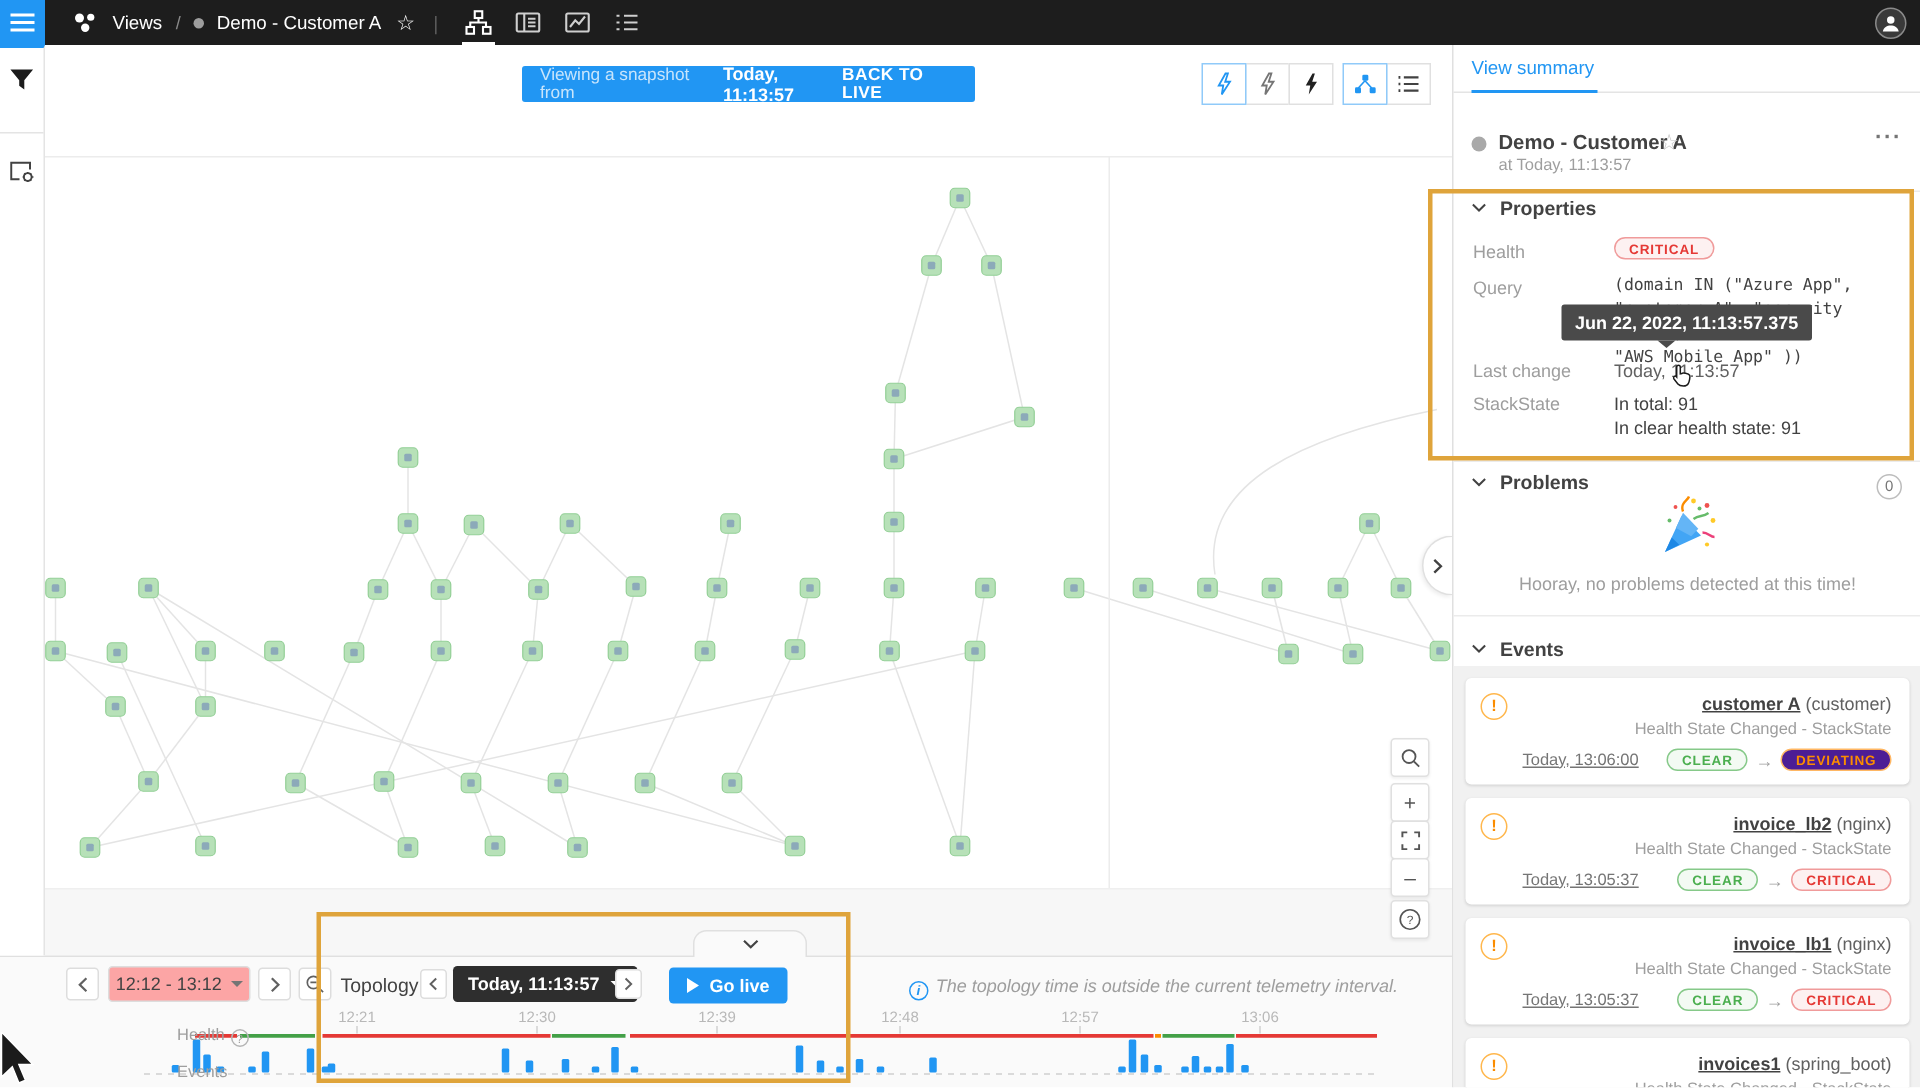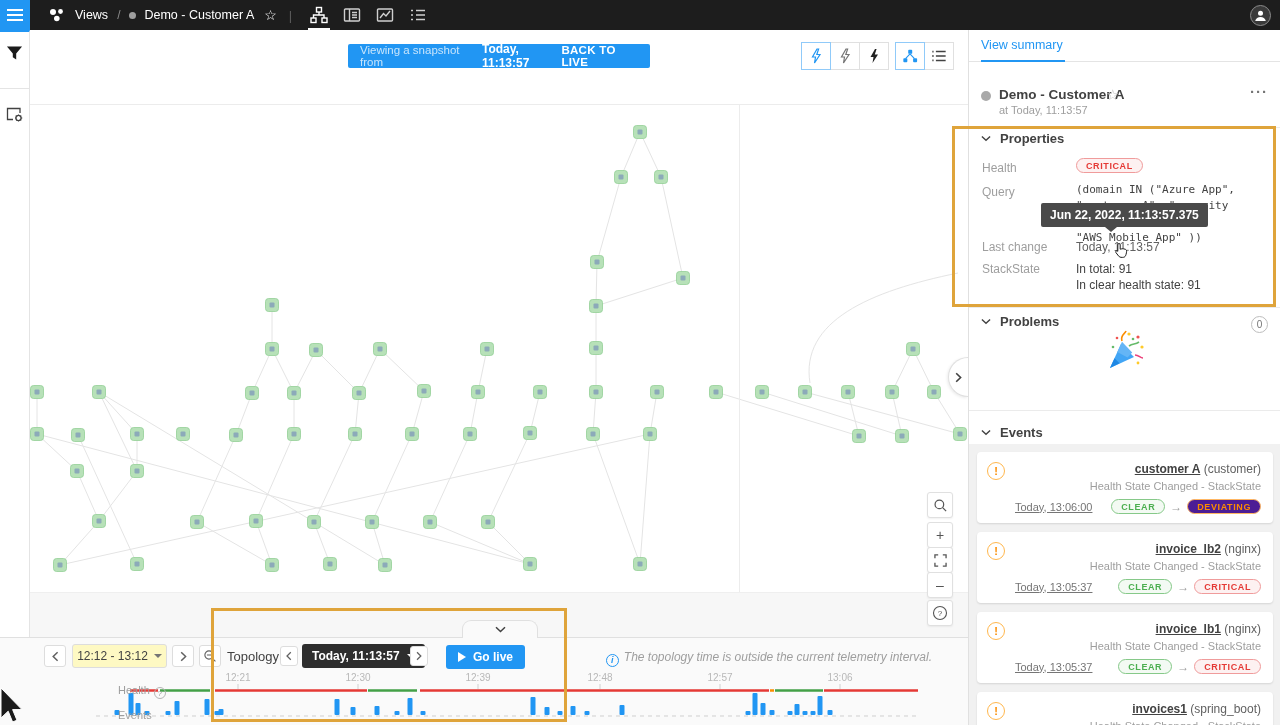--- a/index.html
+++ b/index.html
@@ -58,21 +58,21 @@
     cursor:pointer; z-index:8; color:#555; font-size:14px; box-shadow:0 1px 2px rgba(0,0,0,.06); }
 
   
   #bottom-panel { position:absolute; left:0; top:637px; width:968px; height:88px; background:#fafafa;
     border-top:1px solid #e0e0e0; z-index:4; }
   #collapse-tab { position:absolute; left:462px; top:620px; width:76px; height:18px; background:#fafafa;
     border:1px solid #e0e0e0; border-bottom:none; border-radius:9px 9px 0 0; display:flex;
     align-items:center; justify-content:center; cursor:pointer; z-index:5; }
   .bp-btn { position:absolute; width:22px; height:22px; background:#fff; border:1px solid #ddd;
     border-radius:3px; display:flex; align-items:center; justify-content:center; cursor:pointer; z-index:5; }
-  #range-select { position:absolute; left:72px; top:644px; width:95px; height:24px; background:#fef9c3;
+  #range-select { position:absolute; left:72px; top:644px; width:95px; height:24px; background:#fca5a5;
     border:1px solid #ddd; border-radius:3px; display:flex; align-items:center; justify-content:center;
     gap:6px; font-size:12px; color:#424242; cursor:pointer; z-index:5; }
   .caret-dn { width:0; height:0; border-left:4px solid transparent; border-right:4px solid transparent;
     border-top:4px solid #757575; }
   #topology-label { position:absolute; left:227px; top:649px; font-size:13px; color:#424242; z-index:5; }
   #time-chip { position:absolute; left:302px; top:644px; height:24px; padding:0 10px; background:#2e2e2e;
     border-radius:3px; color:#fff; font-size:12px; font-weight:bold; display:flex; align-items:center;
     gap:7px; cursor:pointer; z-index:5; }
   #time-chip .caret-dn { border-top-color:#fff; }
   #go-live { position:absolute; left:446px; top:645px; height:24px; padding:0 12px; background:#2196f3;
@@ -631,20 +631,21 @@
       <path d="M30 25 C34 25 35 28 38 28" stroke="#ec407a" stroke-width="1.6" fill="none"></path>
       <circle cx="24" cy="4" r="1.6" fill="#ffca28"></circle>
           <circle cx="33" cy="7" r="1.6" fill="#ef5350"></circle>
       <circle cx="37" cy="17" r="1.6" fill="#ffca28"></circle>
           <circle cx="28" cy="9" r="1.3" fill="#66bb6a"></circle>
       <circle cx="12" cy="8" r="1.3" fill="#ef5350"></circle>
           <circle cx="8" cy="17" r="1.3" fill="#66bb6a"></circle>
       <circle cx="33" cy="33" r="1.4" fill="#ffca28"></circle>
     </svg>
   </span>
+  <div id="hooray">Hooray, no problems detected at this time!</div>
 
   <div class="rp-divider" style="top:380px"></div>
   <div class="sec-head" style="left:12px; top:395px;">
     <svg width="10" height="7" viewBox="0 0 11 7" fill="none" stroke="#424242" stroke-width="1.5">
           <path d="M1 1.2 5.5 5.5 10 1.2"></path>
         </svg>
     <span class="t">Events</span>
   </div>
   <div id="events-bg">
         <div class="event-card">

